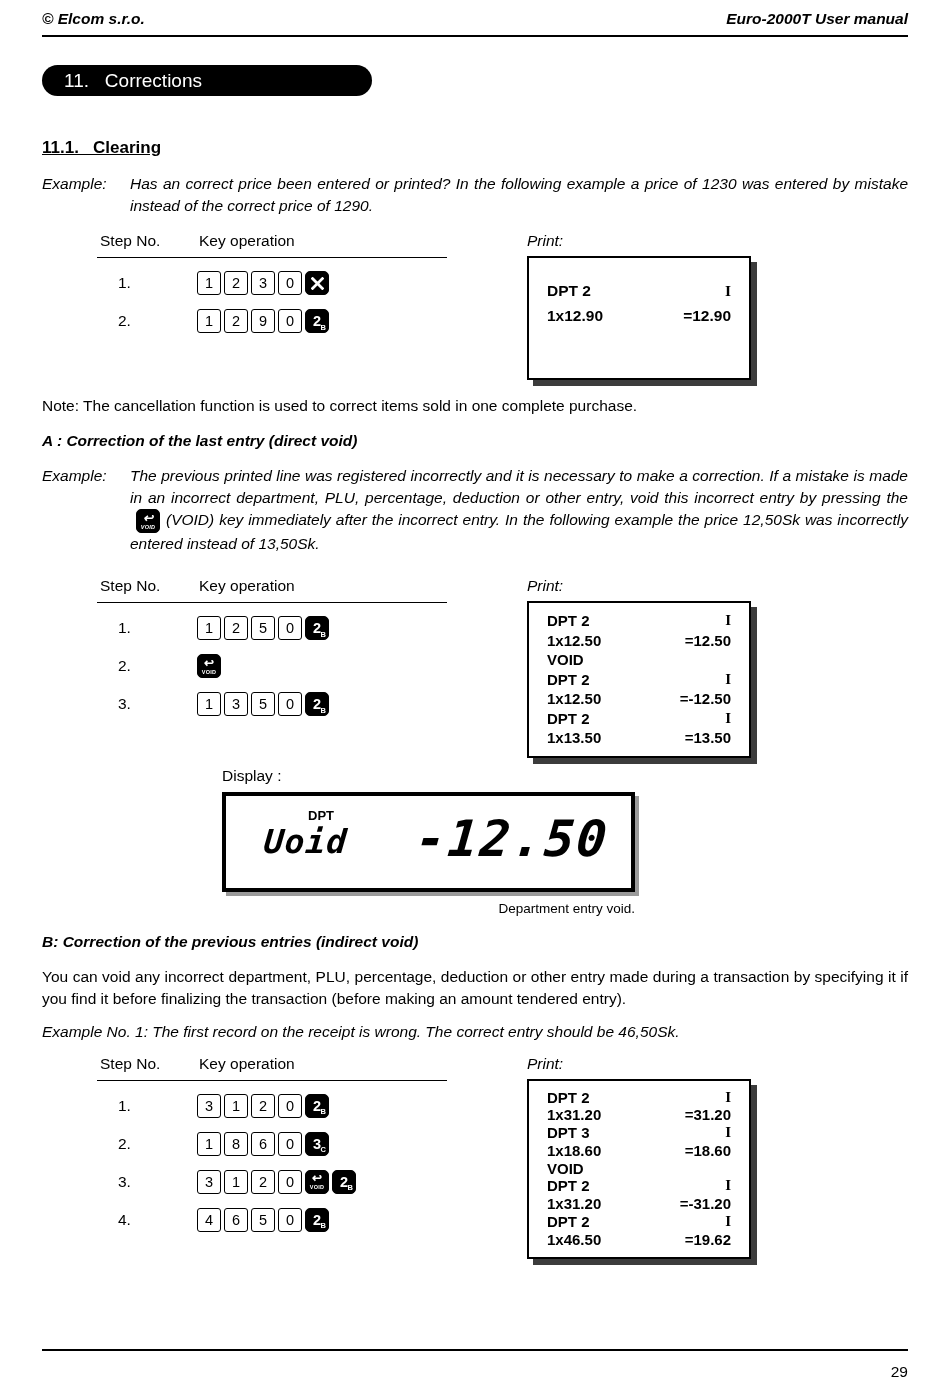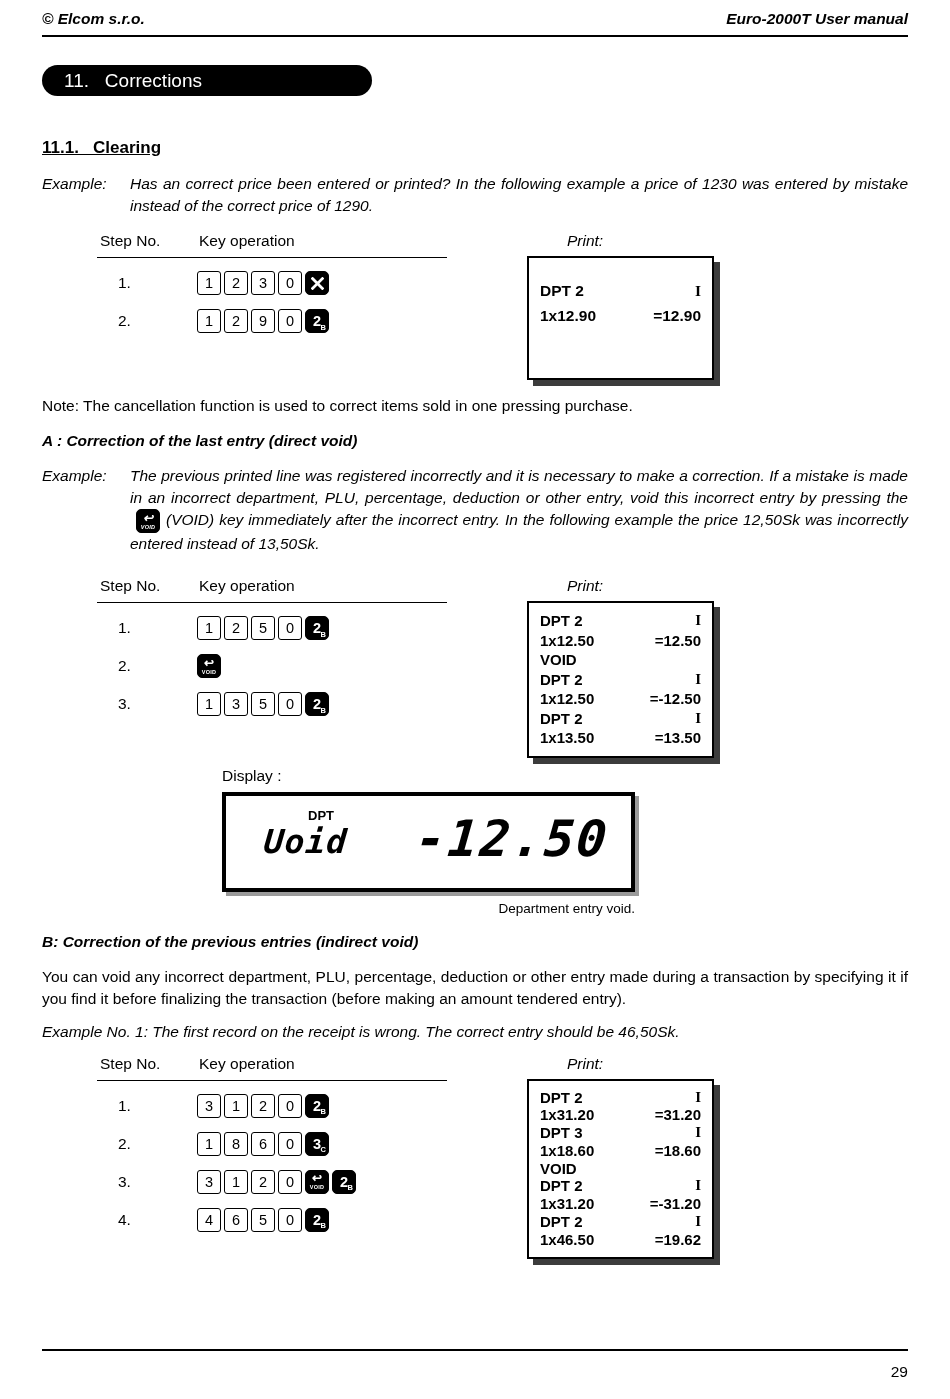--- a/index.html
+++ b/index.html
@@ -48,25 +48,25 @@
     font-size:14.5px; flex:0 0 auto;
   }
   .key.black { background:#000; color:#fff; border-color:#000; border-radius:5px; font-weight:bold; position:relative; }
   .key.black .sub-l { position:absolute; right:2px; bottom:1px; font-size:7.5px; font-weight:bold; line-height:1; }
   .key.void { flex-direction:column; justify-content:center; }
   .key.void .arrow { font-size:12px; line-height:1; }
   .key.void .vtxt { font-size:5.5px; line-height:1.1; letter-spacing:.3px; }
   .key.inline { vertical-align:middle; margin:0 6px; display:inline-flex; }
 
   .col-print { flex:1; }
-  .print-lbl { font-style:italic; font-size:15.5px; margin-bottom:6px;margin-left:40px; }
+  .print-lbl { font-style:italic; font-size:15.5px; margin-bottom:6px; }
 
   .receipt {
-    width:187px; background:#fff; border:2.5px solid #000;
-    box-shadow:6px 6px 0 #3c3c3c; font-weight:bold; font-size:15px; padding:8px 11px;
+    width:224px; background:#fff; border:2.5px solid #000;
+    box-shadow:6px 6px 0 #3c3c3c; font-weight:bold; font-size:15px; padding:8px 18px;
   }
   .rline { display:flex; justify-content:space-between; }
   .rline .tax { font-family:"Liberation Serif", serif; }
   .receipt.r1 { min-height:124px; padding-top:20px; font-size:15.5px; }
   .receipt.r1 .rline { line-height:25px; }
   .receipt.r2 .rline { line-height:19.5px; }
   .receipt.r3 .rline { line-height:17.8px; }
 
   .display-wrap { margin-left:180px; margin-top:9px; width:413px; }
   .display-label { font-size:15.5px; margin-bottom:7px; }
@@ -148,21 +148,21 @@
           </div>
           <div class="rline">
             <span>1x12.90</span>
             <span>=12.90</span>
           </div>
         </div>
     </div>
   </div>
 
 
-  <p class="note">Note: The cancellation function is used to correct items sold in one pressing purchase.</p>
+  <p class="note">Note: The cancellation function is used to correct items sold in one complete purchase.</p>
 
   <h3 class="sub">A : Correction of the last entry (direct void)</h3>
 
   <div class="example">
     <span class="lbl">Example:</span>
     <span class="txt"><span>The previous printed line was registered incorrectly and it is necessary to make a correction. If a mistake is made in an incorrect department, PLU, percentage, deduction or other entry, void this incorrect entry by pressing the</span><span class="key black void inline">
           <span class="arrow">↩</span>
           <span class="vtxt">VOID</span>
         </span><span>(VOID) key immediately after the incorrect entry. In the following example the price 12,50Sk was incorrectly entered instead of 13,50Sk.</span></span>
   </div>

